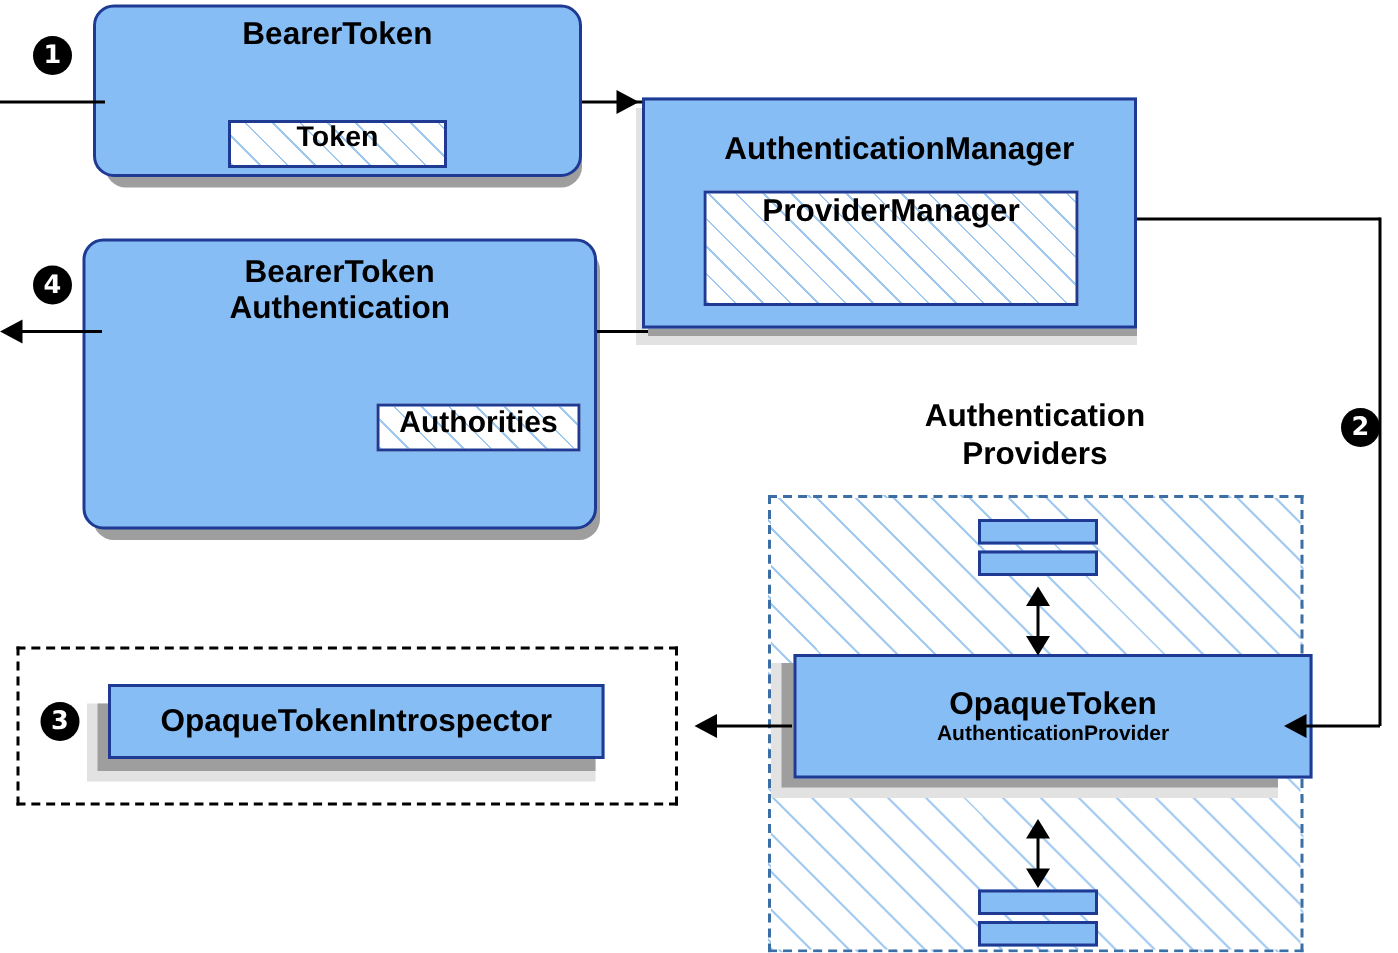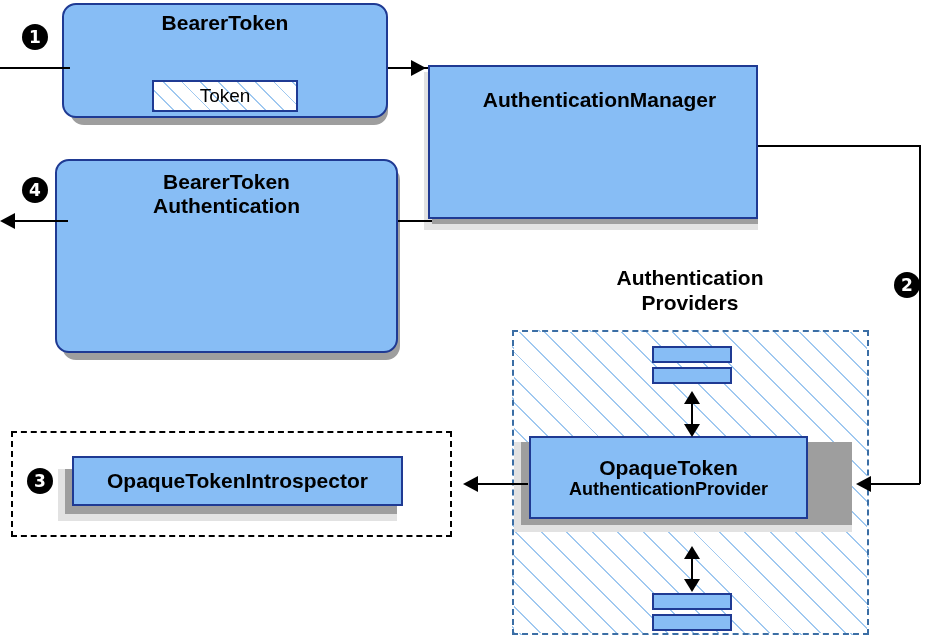--- a/index.html
+++ b/index.html
@@ -51,24 +51,23 @@
     box-sizing: border-box;
     border: 2px solid #1F3A93;
     background-color: #FFFFFF;
     background-image: repeating-linear-gradient(
         45deg,
         #9FC8F0 0px,
         #9FC8F0 1.2px,
         rgba(255,255,255,0) 1.2px,
         rgba(255,255,255,0) 13px);
     color: #000000;
-    font-weight: normal;
+    font-weight: bold;
     text-align: center;
     display: flex;
-    align-items: center;
     justify-content: center;
     line-height: 1.1;
     z-index: 6;
   }
 
   
   .dashed-box {
     position: absolute;
     box-sizing: border-box;
     border: 2px dashed #000000;
@@ -197,46 +196,52 @@
   </div>
   <div class="hatch" style="left:152px; top:80px; width:146px; height:32px; font-size:19px;">
     <span>Token</span>
   </div>
 
   <div class="shadow light" style="left:424px; top:72px; width:334px; height:158px;"></div>
   <div class="shadow" style="left:432px; top:72px; width:326px; height:152px;"></div>
   <div class="node" style="left:428px; top:65px; width:330px; height:154px; z-index:5; padding-top:21px;">
     <span class="node-title" style="font-size:21px;padding-left:13px;">AuthenticationManager</span>
   </div>
+  <div class="hatch" style="left:469px; top:127px; width:250px; height:77px; font-size:21px;">
+    <span>ProviderManager</span>
+  </div>
 
   <div class="shadow rounded" style="left:62px; top:166px; width:338px; height:194px;"></div>
   <div class="node rounded" style="left:55px; top:159px; width:343px; height:194px; z-index:5; padding-top:9px;">
     <span class="node-title" style="font-size:21px;">BearerToken</span>
     <span class="node-title" style="font-size:21px;">Authentication</span>
   </div>
+  <div class="hatch" style="left:251px; top:269px; width:136px; height:32px; font-size:20px;">
+    <span>Authorities</span>
+  </div>
 
   <div class="caption" style="left:560px; top:266px; width:260px; font-size:21px;">
     <div>Authentication</div>
     <div>Providers</div>
   </div>
 
   <div class="providers-box" style="left:512px; top:330px; width:357px; height:305px;"></div>
 
   <div class="bar" style="left:652px; top:346px; width:80px; height:17px;"></div>
   <div class="bar" style="left:652px; top:367px; width:80px; height:17px;"></div>
 
   <div class="line-v" style="left:691px; top:396px; height:36px;"></div>
   <div class="arrow up" style="left:684px; top:391px;"></div>
   <div class="arrow down" style="left:684px; top:424px;"></div>
 
   <div class="shadow light" style="left:514px; top:442px; width:338px; height:90px;"></div>
   <div class="shadow" style="left:521px; top:442px; width:331px; height:83px;"></div>
-  <div class="node" style="left:529px; top:436px; width:279px; height:83px; z-index:7; justify-content:center;">
+  <div class="node" style="left:529px; top:436px; width:346px; height:83px; z-index:7; justify-content:center;">
     <span class="node-title" style="font-size:21px;">OpaqueToken</span>
-    <span class="node-title" style="font-size:18px;">AuthenticationProvider</span>
+    <span class="node-title" style="font-size:14px;">AuthenticationProvider</span>
   </div>
 
   <div class="line-v" style="left:691px; top:551px; height:36px;"></div>
   <div class="arrow up" style="left:684px; top:546px;"></div>
   <div class="arrow down" style="left:684px; top:579px;"></div>
 
   <div class="bar" style="left:652px; top:593px; width:80px; height:17px;"></div>
   <div class="bar" style="left:652px; top:614px; width:80px; height:17px;"></div>
 
   <div class="dashed-box" style="left:11px; top:431px; width:441px; height:106px;"></div>

